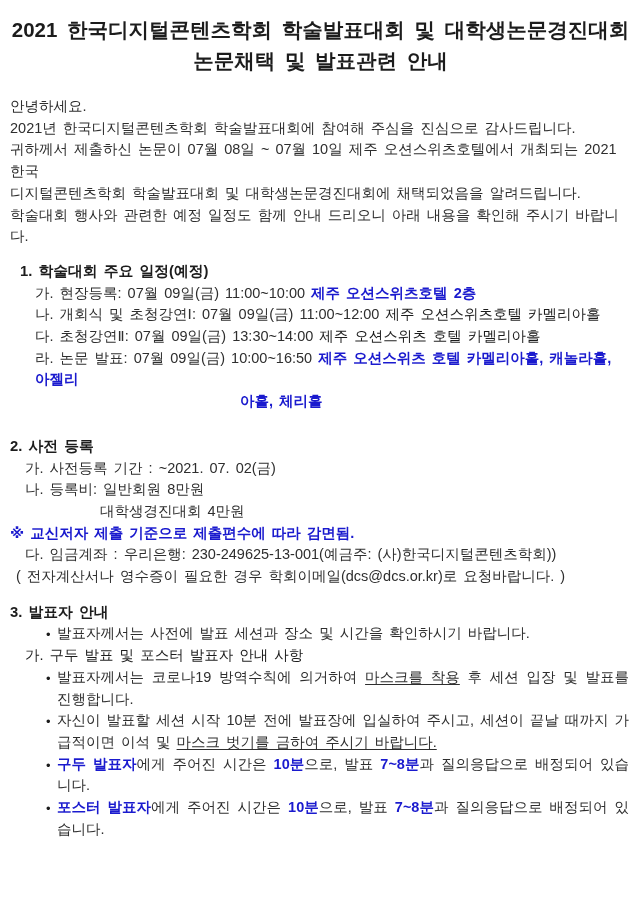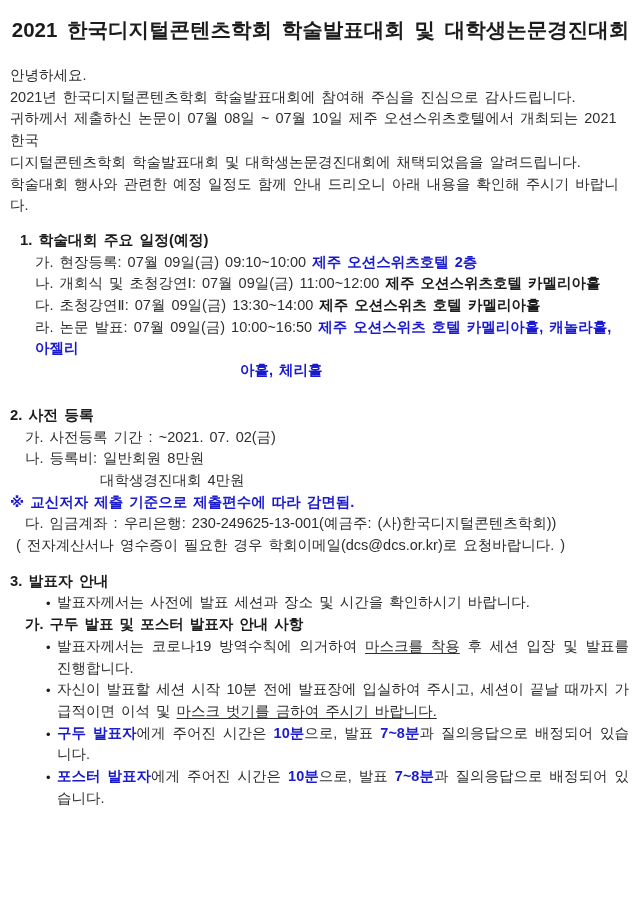--- a/index.html
+++ b/index.html
@@ -28,45 +28,46 @@
   .ind1   { padding-left: 15px; }
   .ind3   { padding-left: 90px; }
   .paren  { padding-left: 6px; }
   .wrapla { padding-left: 220px; }
   .bullet { padding-left: 47px; padding-right: 2px; position: relative; text-align: justify; }
   .bullet::before {
     content: "\2022"; position: absolute; left: 36px; top: 1px;
     font-size: 13px; color: var(--ink-bold);
   }
   .seg-p  { color: var(--ink); }
-  .seg-b  { font-weight: 700; color: var(--ink-bold); }
+  .seg-b  { font-weight: 400; color: var(--ink-bold); }
   .seg-bb { font-weight: 700; color: var(--blue); }
   .seg-u  { color: var(--ink); text-decoration: underline; text-underline-offset: 2px; }
 </style>
 </head>
 <body>
 
 <div class="page">
 
   <div class="title-block">
     <div class="title-line">2021 한국디지털콘텐츠학회 학술발표대회 및 대학생논문경진대회</div>
+    <div class="title-line">논문채택 및 발표관련 안내</div>
   </div>
 
   <div class="greeting">
       <div class="line"><span class="seg-p">안녕하세요.</span></div>
       <div class="line"><span class="seg-p">2021년 한국디지털콘텐츠학회 학술발표대회에 참여해 주심을 진심으로 감사드립니다.</span></div>
       <div class="line"><span class="seg-p">귀하께서 제출하신 논문이 07월 08일 ~ 07월 10일 제주 오션스위츠호텔에서 개최되는 2021 한국</span></div>
       <div class="line"><span class="seg-p">디지털콘텐츠학회 학술발표대회 및 대학생논문경진대회에 채택되었음을 알려드립니다.</span></div>
       <div class="line"><span class="seg-p">학술대회 행사와 관련한 예정 일정도 함께 안내 드리오니 아래 내용을 확인해 주시기 바랍니다.</span></div>
     </div>
 
   <div class="section sec-schedule">
     <div class="section-heading">1. 학술대회 주요 일정(예정)</div>
     <div>
-        <div class="line ind1"><span class="seg-p">가. 현장등록: 07월 09일(금) 09:10~10:00 </span><span class="seg-bb">제주 오션스위츠호텔 2층</span></div>
+        <div class="line ind1"><span class="seg-p">가. 현장등록: 07월 09일(금) 11:00~10:00 </span><span class="seg-bb">제주 오션스위츠호텔 2층</span></div>
         <div class="line ind1"><span class="seg-p">나. 개회식 및 초청강연Ⅰ: 07월 09일(금) 11:00~12:00 </span><span class="seg-b">제주 오션스위츠호텔 카멜리아홀</span></div>
         <div class="line ind1"><span class="seg-p">다. 초청강연Ⅱ: 07월 09일(금) 13:30~14:00 </span><span class="seg-b">제주 오션스위츠 호텔 카멜리아홀</span></div>
         <div class="line ind1"><span class="seg-p">라. 논문 발표: 07월 09일(금) 10:00~16:50 </span><span class="seg-bb">제주 오션스위츠 호텔 카멜리아홀, 캐놀라홀, 아젤리</span></div>
         <div class="line wrapla"><span class="seg-bb">아홀, 체리홀</span></div>
       </div>
   </div>
 
   <div class="section sec-registration">
     <div class="section-heading">2. 사전 등록</div>
     <div>

